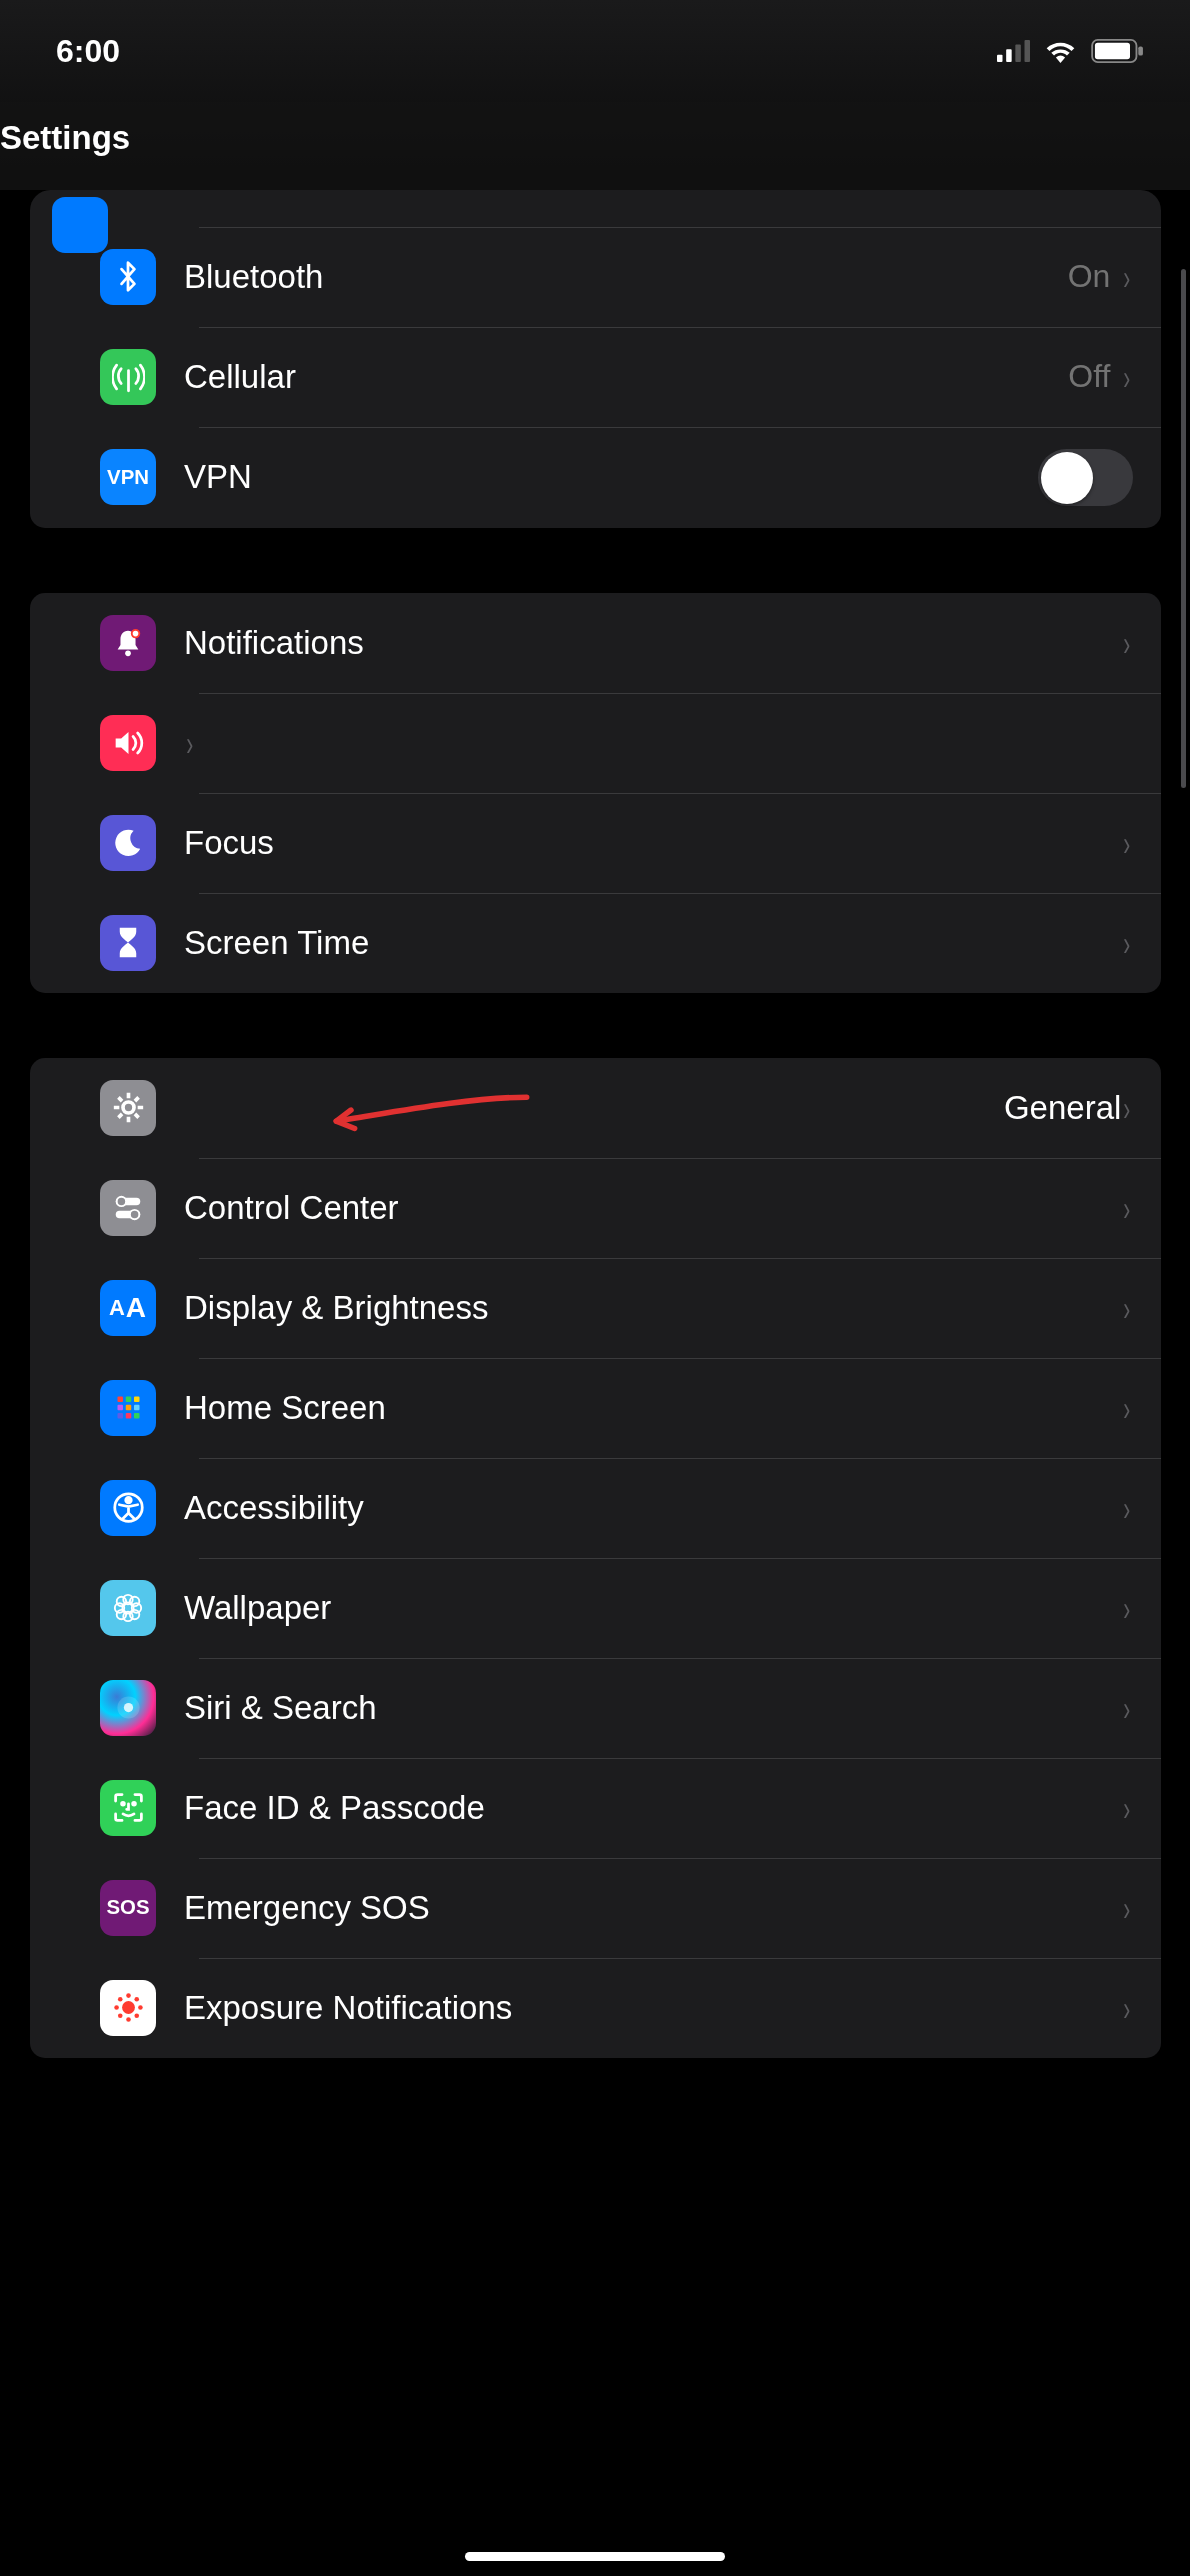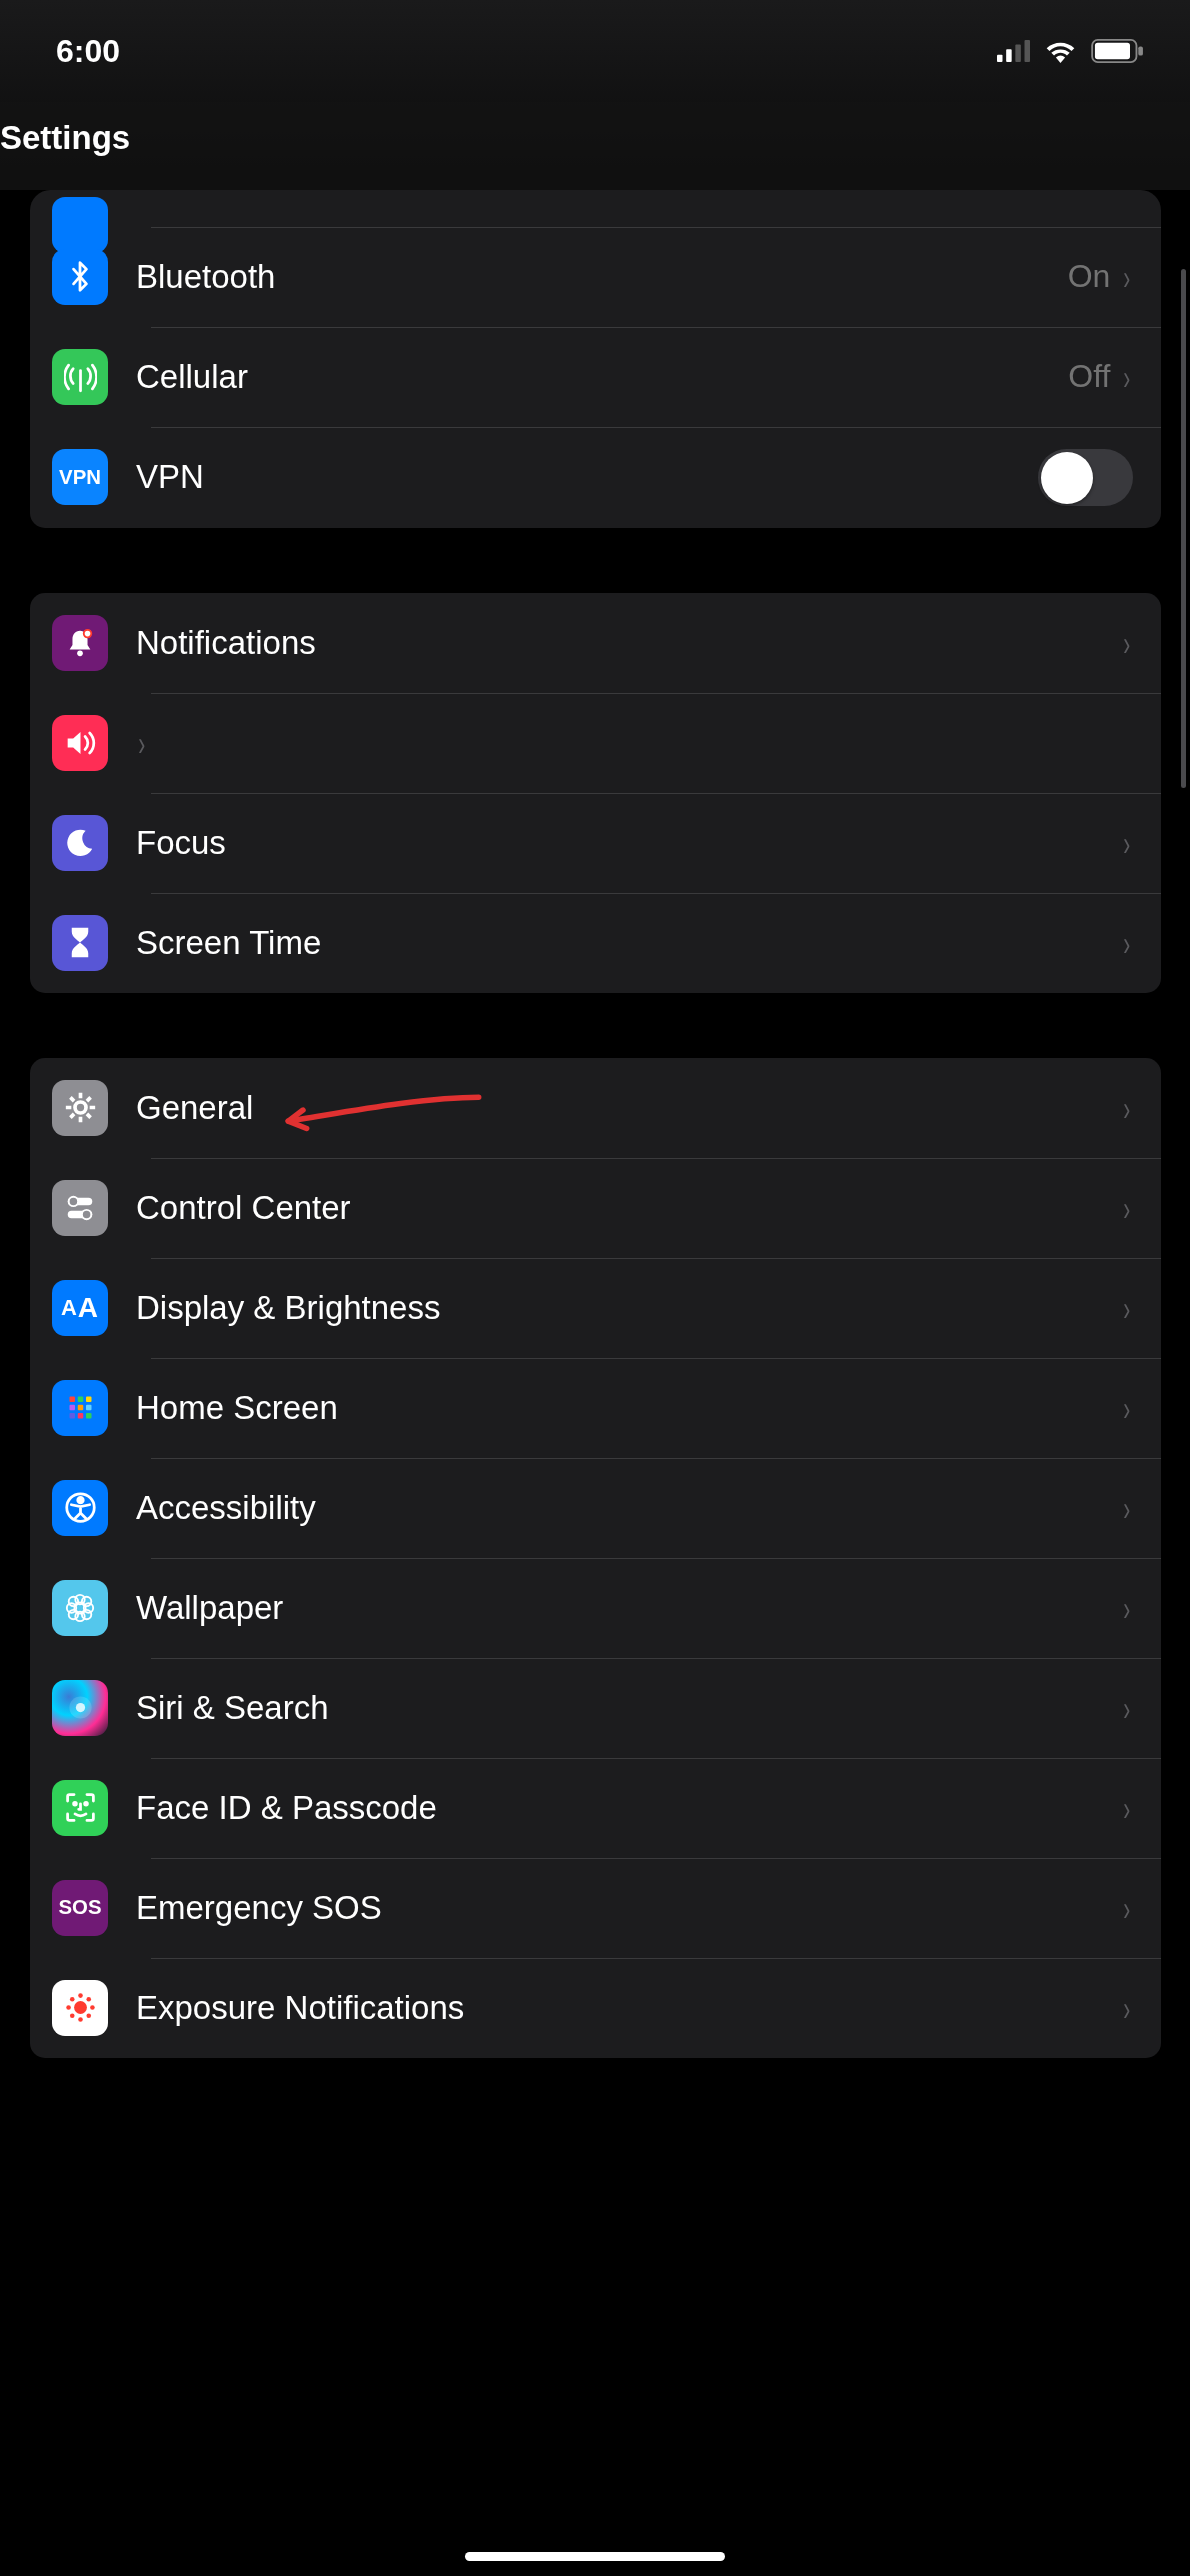--- a/index.html
+++ b/index.html
@@ -40,20 +40,21 @@
     margin-bottom: 65px;
     overflow: hidden;
   }
   .group.first { border-top-left-radius: 0; border-top-right-radius: 0; margin-top: -1.9px;}
   .row {
     display: flex;
     align-items: center;
     min-height: 85px;
     padding: 22px 28px 22px 22px;
     position: relative;
+    margin-left: 48px;
   }
   .row + .row::before {
     content: "";
     position: absolute;
     left: 121px; right: 0; top: 0;
     height: 0.9px;
     background: #3a3a3c;
   }
   .icon-box {
     width: 56px; height: 56px;
@@ -254,21 +255,21 @@
         <svg width="24" height="33" viewBox="0 0 26 36" fill="#fff">
             <path d="M4 2 H22 V6 C22 12 16 15 13 18 C16 21 22 24 22 30 V34 H4 V30 C4 24 10 21 13 18 C10 15 4 12 4 6 Z"></path>
           </svg>
       </div>
       <span class="label">Screen Time</span>
       <span class="chevron">›</span>
     </div>
   </div>
 
   <div class="group" style="margin-bottom:0;">
-    <div class="row" style="position:relative;">
+    <div class="row" style="position:relative;text-align:right;">
       <div class="icon-box c-gray">
         <svg width="33" height="33" viewBox="0 0 36 36" fill="#fff">
             <circle cx="18" cy="18" r="6" fill="none" stroke="#fff" stroke-width="4"></circle>
             <g stroke="#fff" stroke-width="4">
               <line x1="18" y1="2" x2="18" y2="8"></line>
               <line x1="18" y1="28" x2="18" y2="34"></line>
               <line x1="2" y1="18" x2="8" y2="18"></line>
               <line x1="28" y1="18" x2="34" y2="18"></line>
               <line x1="7" y1="7" x2="11" y2="11"></line>
               <line x1="25" y1="25" x2="29" y2="29"></line>

